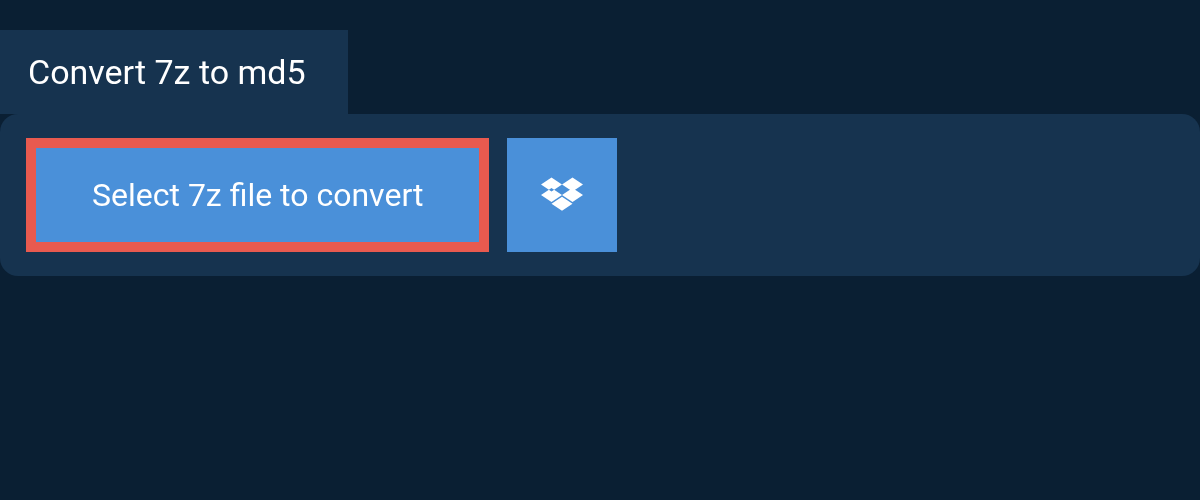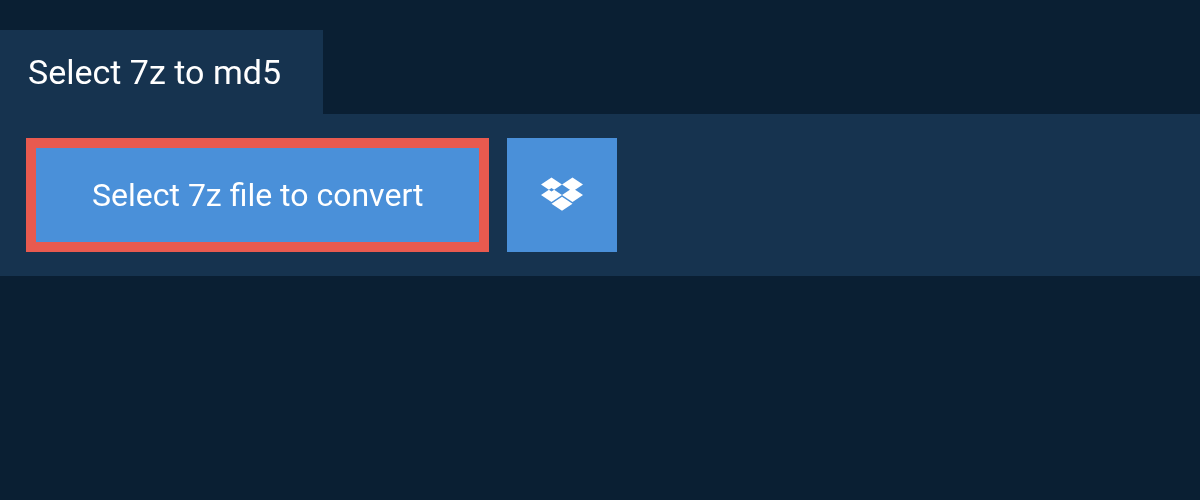--- a/index.html
+++ b/index.html
@@ -24,20 +24,21 @@
       color: #ffffff;
       font-size: 34px;
       font-weight: 400;
     }
     .action-panel {
       background: #16334f;
       padding: 24px 26px;
       display: flex;
       gap: 18px;
       align-items: stretch;
+      border-radius: 18px;
     }
     .select-button {
       background: #4a90d9;
       border: 10px solid #e85a4f;
       color: #ffffff;
       font-size: 32px;
       font-weight: 400;
       padding: 28px 56px;
       cursor: pointer;
       font-family: inherit;
@@ -59,21 +60,21 @@
       height: 42px;
       fill: #ffffff;
     }
   </style>
 </head>
 <body>
 
 
 
 <div class="header-tab">
-  <div class="header-title">Select 7z to md5</div>
+  <div class="header-title">Convert 7z to md5</div>
 </div>
 
 <div class="action-panel">
   <button class="select-button">
     <span>Select 7z file to convert</span>
   </button>
   <button class="dropbox-button">
     <svg class="dropbox-icon" viewBox="0 0 48 48">
       <path d="M12 4 L0 12 L12 20 L24 12 Z M24 12 L36 4 L48 12 L36 20 Z M0 24 L12 16 L24 24 L12 32 Z M24 24 L36 16 L48 24 L36 32 Z M12 34 L24 26 L36 34 L24 42 Z"></path>
     </svg>

